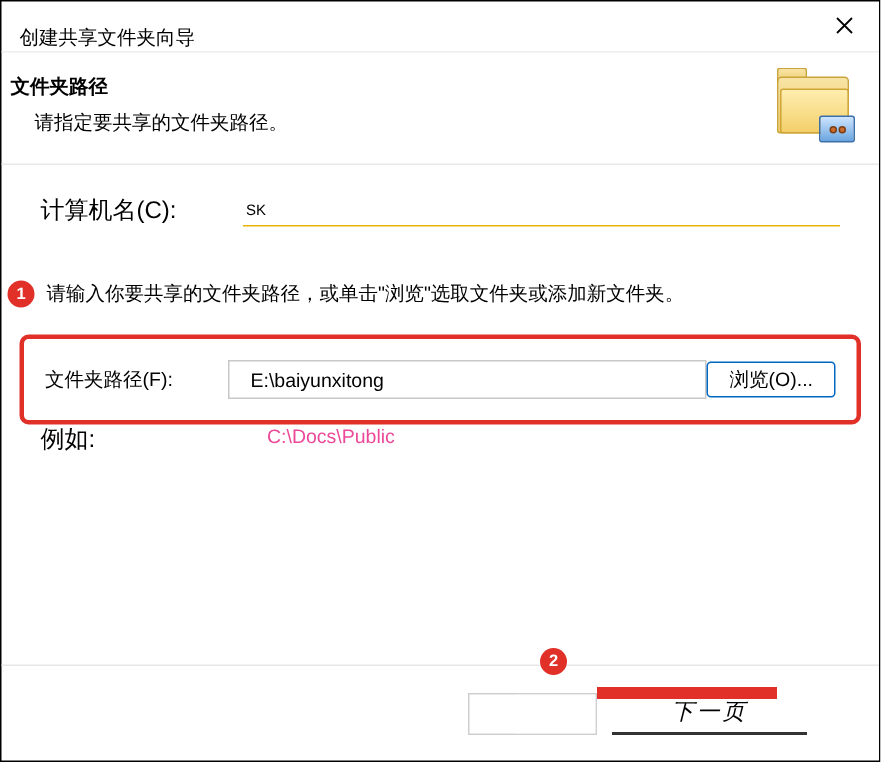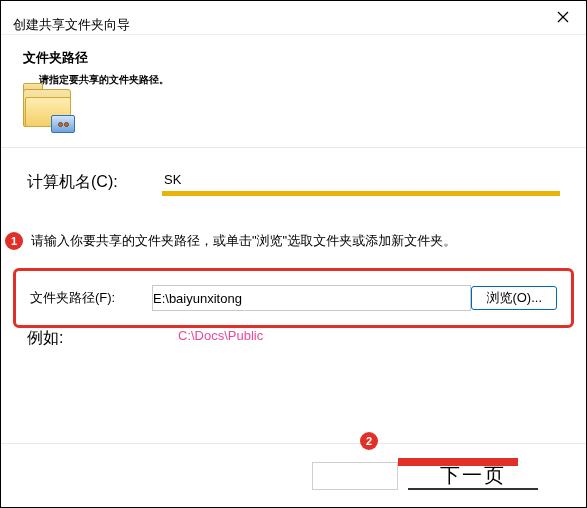--- a/index.html
+++ b/index.html
@@ -29,29 +29,28 @@
     border-bottom: 1px solid #eee;
   }
   .titlebar .title { font-size: 13px; color: #000; }
   .titlebar .close {
     width: 46px; height: 34px;
     display: flex; align-items: center; justify-content: center;
     font-size: 15px;
     cursor: pointer;
   }
   .header {
-    padding: 14px 18px 16px 22px;
+    padding: 14px 18px 16px 6px;
     display: flex;
     justify-content: space-between;
     align-items: flex-start;
-    flex-direction: column;
   }
   .header-text { flex: 1; }
   .header-title { font-weight: bold; font-size: 13px; margin-bottom: 6px; }
-  .header-sub { font-size: 10px; padding-left: 16px; font-weight: bold; }
+  .header-sub { font-size: 13px; padding-left: 16px; }
   .folder-icon {
     width: 50px; height: 44px;
     position: relative;
   }
   .folder-back {
     position: absolute; left: 0; top: 2px;
     width: 48px; height: 38px;
     background: linear-gradient(#f7e4a6,#f2c95a);
     border: 1px solid #c9a33b;
     border-radius: 3px 3px 2px 2px;
@@ -85,23 +84,23 @@
     background:#c96b2e;border:1px solid #7a3e15;
   }
   .divider { height: 1px; background: #e8e8e8; margin: 0; }
 
   .content { padding: 20px 26px 0 26px; flex: 1; position: relative; }
 
   .row-computer { display: flex; align-items: center; margin-bottom: 36px; }
   .label { width: 135px; font-size: 16px; }
   .comp-value {
     flex: 1;
-    border-bottom: 5px solid #eab308;
+    border-bottom: 1px solid #eab308;
     padding: 4px 2px;
-    font-size: 13px;
+    font-size: 10px;
   }
 
   .instr-wrap { position: relative; margin-left: -20px; margin-bottom: 18px; }
   .num-badge {
     position: absolute;
     width: 18px; height: 18px;
     background: #e03028;
     color: #fff;
     border-radius: 50%;
     font-size: 11px;
@@ -118,21 +117,21 @@
     display: flex;
     align-items: center;
     margin-left: -14px;
     margin-right: -14px;
   }
   .hl-label { width: 122px; font-size: 13px; }
   .hl-input {
     flex: 1;
     height: 26px;
     border: 1px solid #c8c8c8;
-    padding: 0 0;
+    padding: 0 14px;
     font-size: 13px;
     font-family: inherit;
   }
   .hl-btn {
     height: 24px;
     padding: 0 14px;
     border: 1px solid #0067c0;
     background: #fff;
     color: #000;
     font-size: 13px;
@@ -179,25 +178,26 @@
     left: -10px; right: 20px; top: -4px;
     height: 8px;
     background: #e03028;
     z-index: 2;
   }
   .btn-next {
     width: 130px; height: 28px;
     border: none;
     border-bottom: 2px solid #333;
     background: transparent;
-    font-size: 20px;
+    font-size: 15px;
     letter-spacing: 2px;
     text-align: center;
     position: relative;
     font-family: inherit;
+    font-style: italic;
   }
 </style>
 </head>
 <body>
 
 <div class="window">
 
   <div class="titlebar">
     <div class="title">创建共享文件夹向导</div>
     <div class="close">

